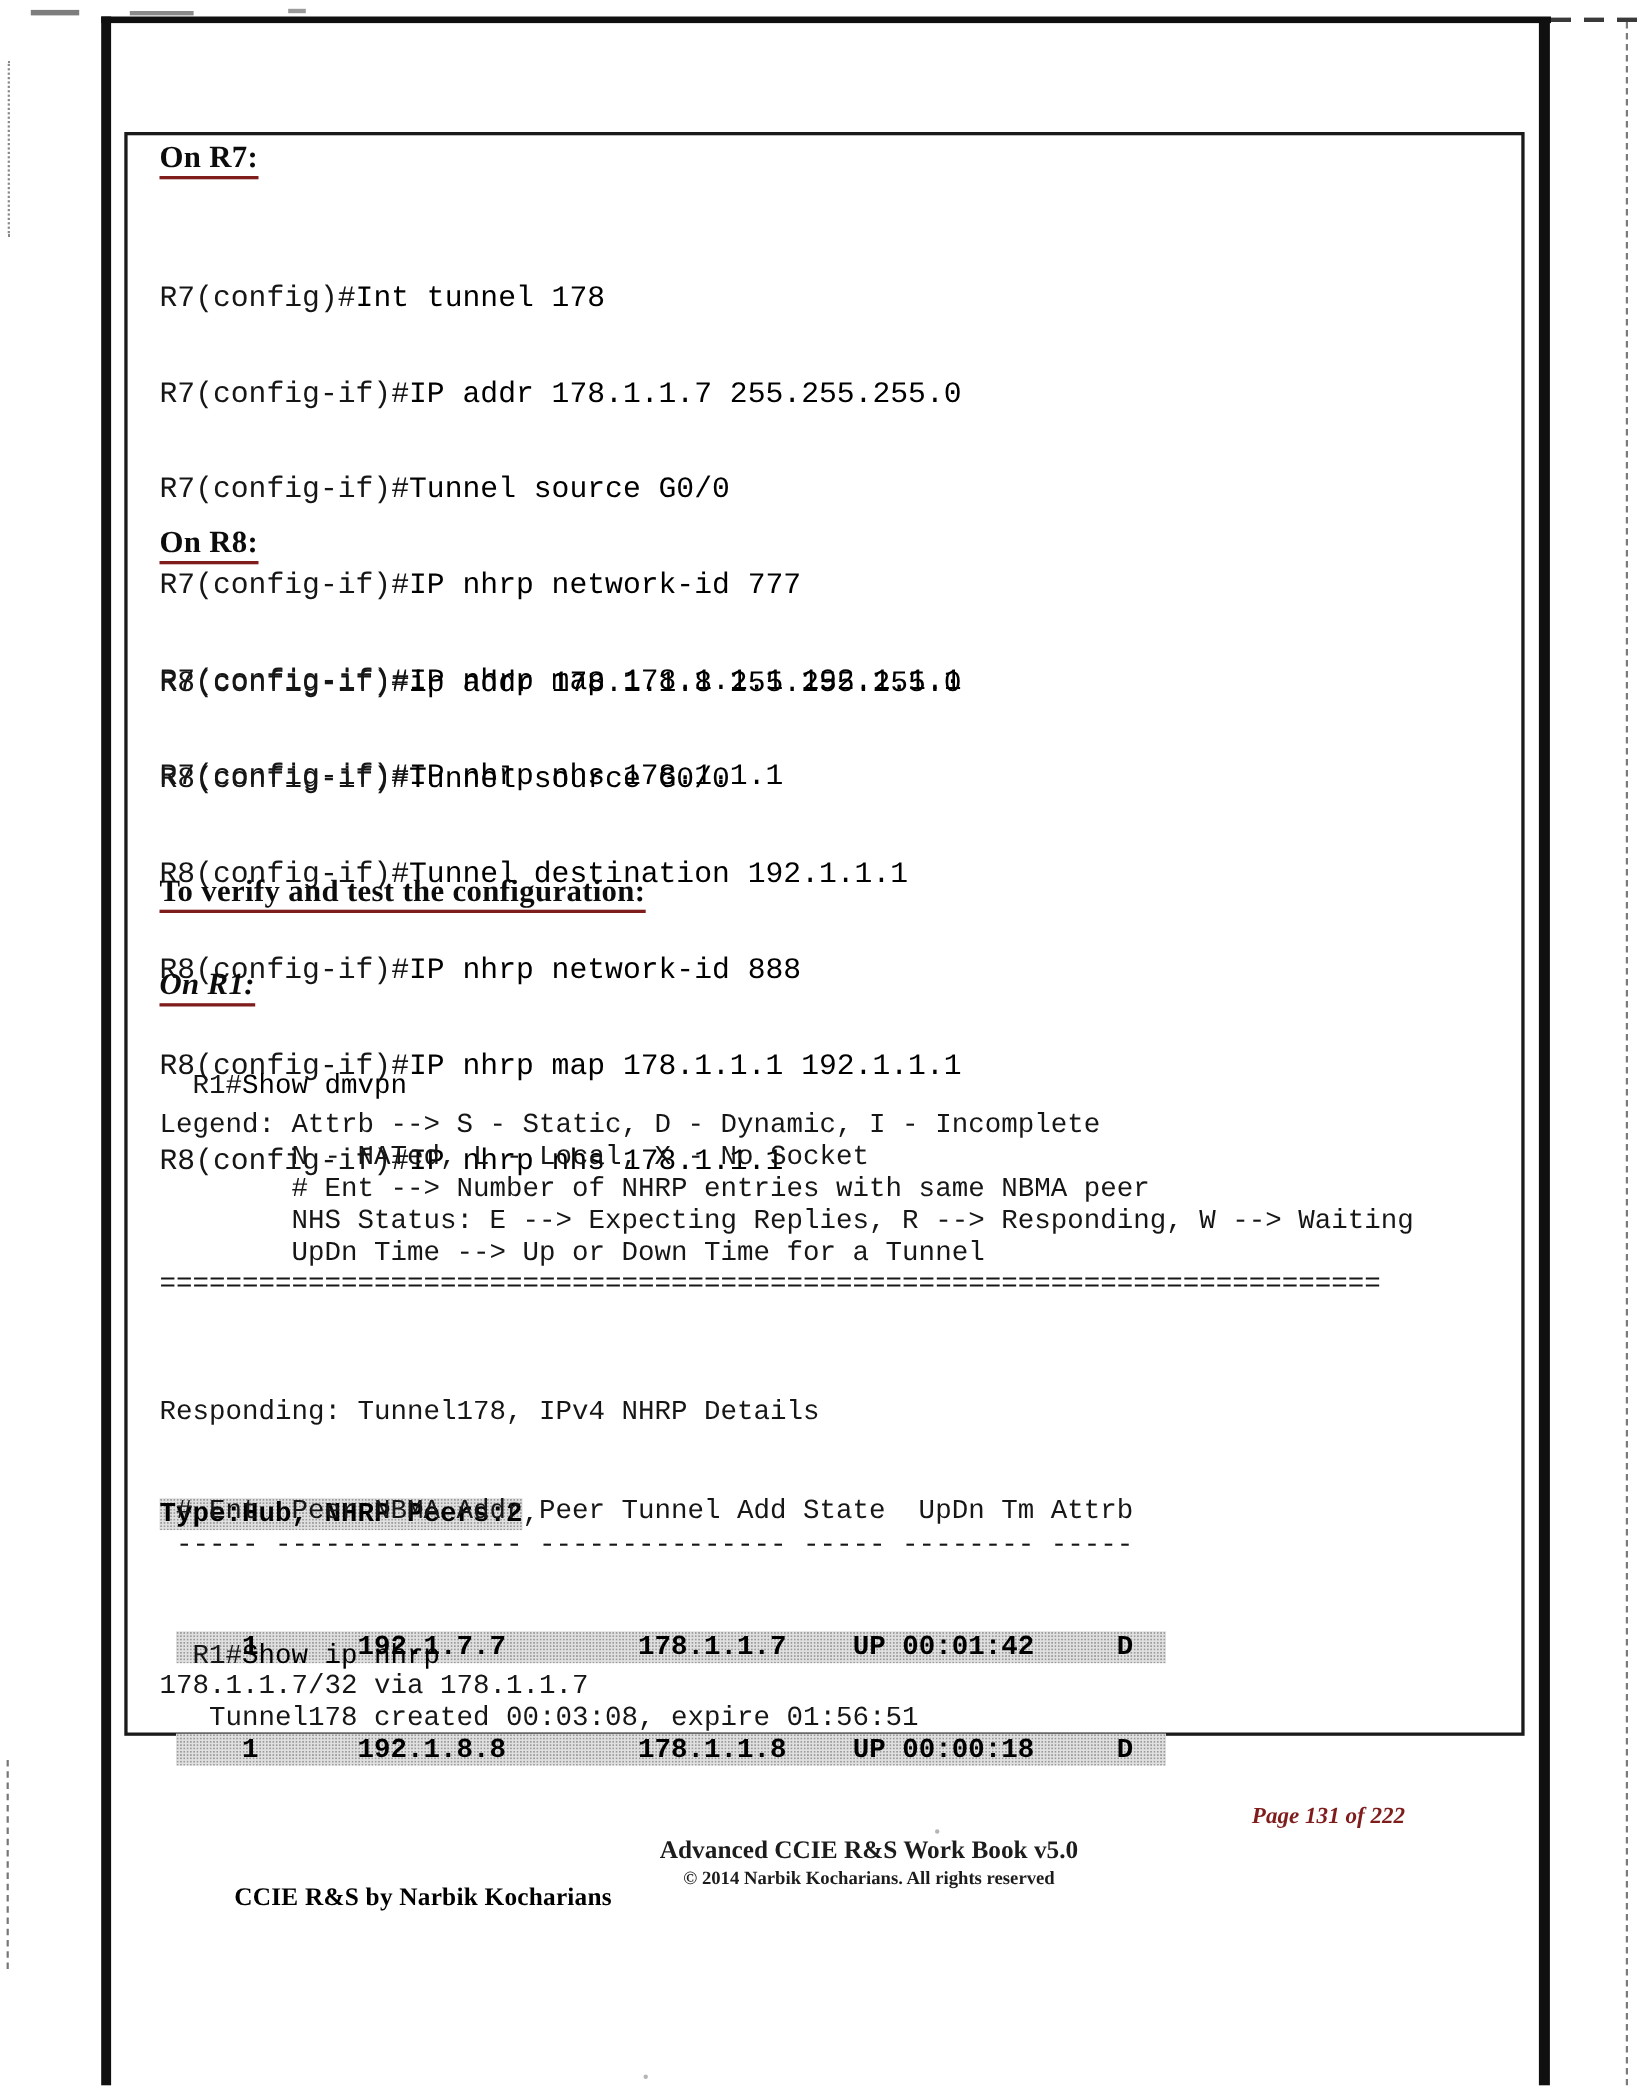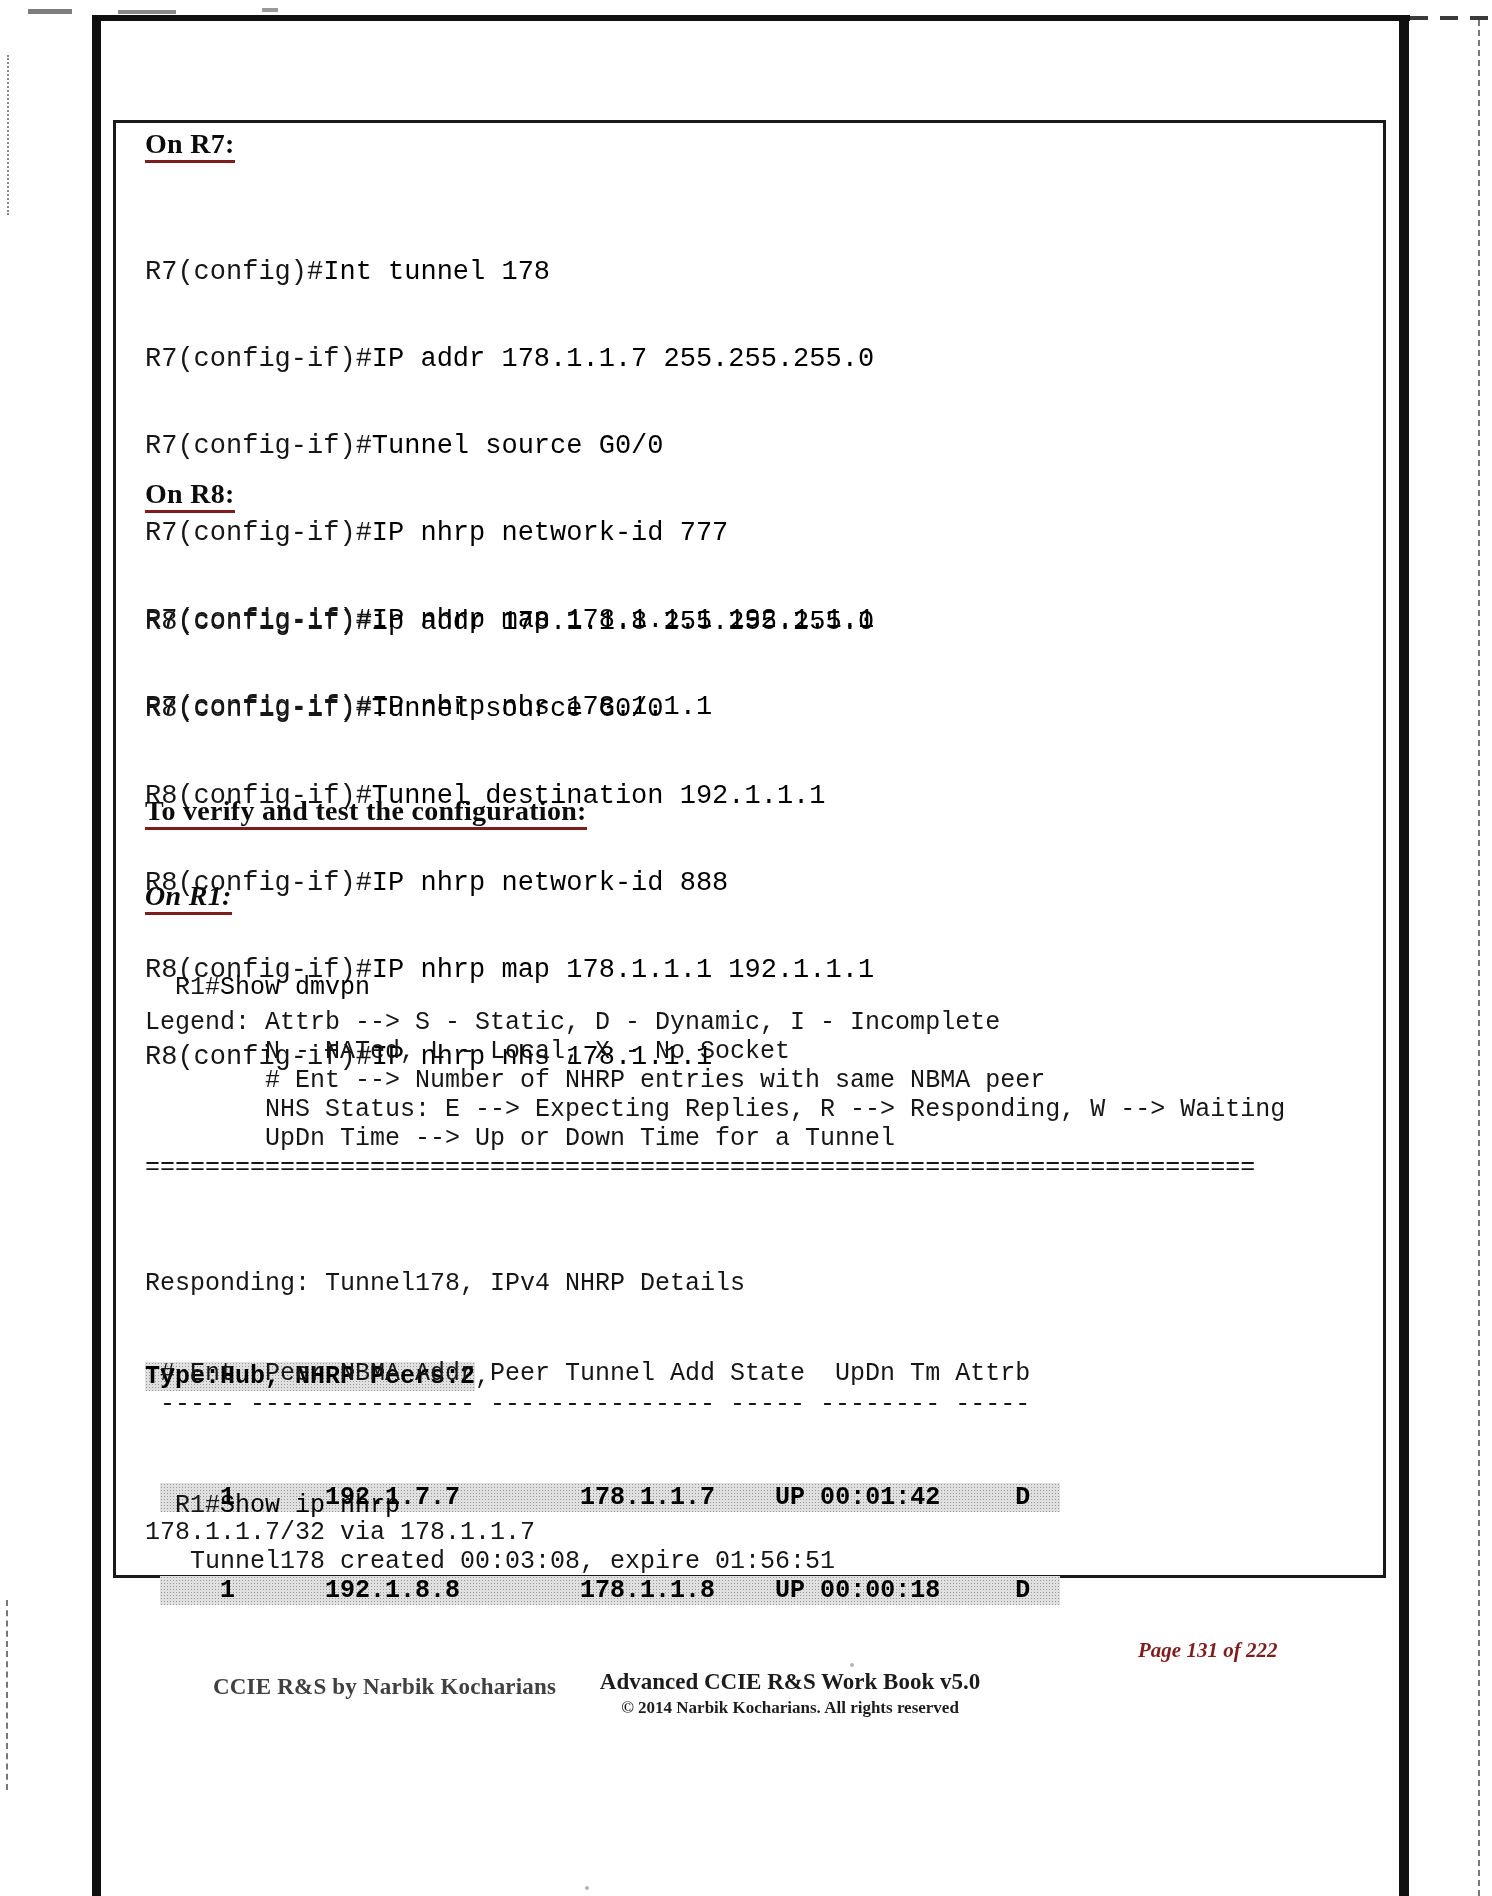--- a/index.html
+++ b/index.html
@@ -29,21 +29,21 @@
   .mono{font-family:"Liberation Mono","DejaVu Sans Mono",monospace;color:#161616;white-space:pre;}
   .cfg{font-size:27px;line-height:29px;}
   .out{font-size:25px;line-height:29px;}
   .tbl{font-size:25px;line-height:31px;}
   .cmd{font-weight:normal;color:#000;}
   .hl{font-weight:bold;color:#000;
     background-color:#e0e0e0;
     background-image:radial-gradient(#9a9a9a 0.7px, transparent 0.9px);
     background-size:3px 3px;}
   
-  .footer-left{left:213px;top:1674px;font-weight:bold;font-size:23px;color:#404040;letter-spacing:.2px;}
+  .footer-left{left:213px;top:1712px;font-weight:bold;font-size:23px;color:#000000;letter-spacing:.2px;}
   .footer-center{left:570px;top:1642px;width:440px;text-align:center;color:#1c1c1c;}
   .footer-center .l1{font-weight:bold;font-size:23px;margin-top:27px;}
   .footer-center .l2{font-weight:bold;font-size:17px;margin-top:3px;}
   .footer-right{left:1138px;top:1638px;font-weight:bold;font-style:italic;font-size:21px;color:#7f1d1d;}
 </style>
 </head>
 <body>
 
 <div class="abs gray-dash1"></div>
 <div class="abs gray-dash2"></div>

